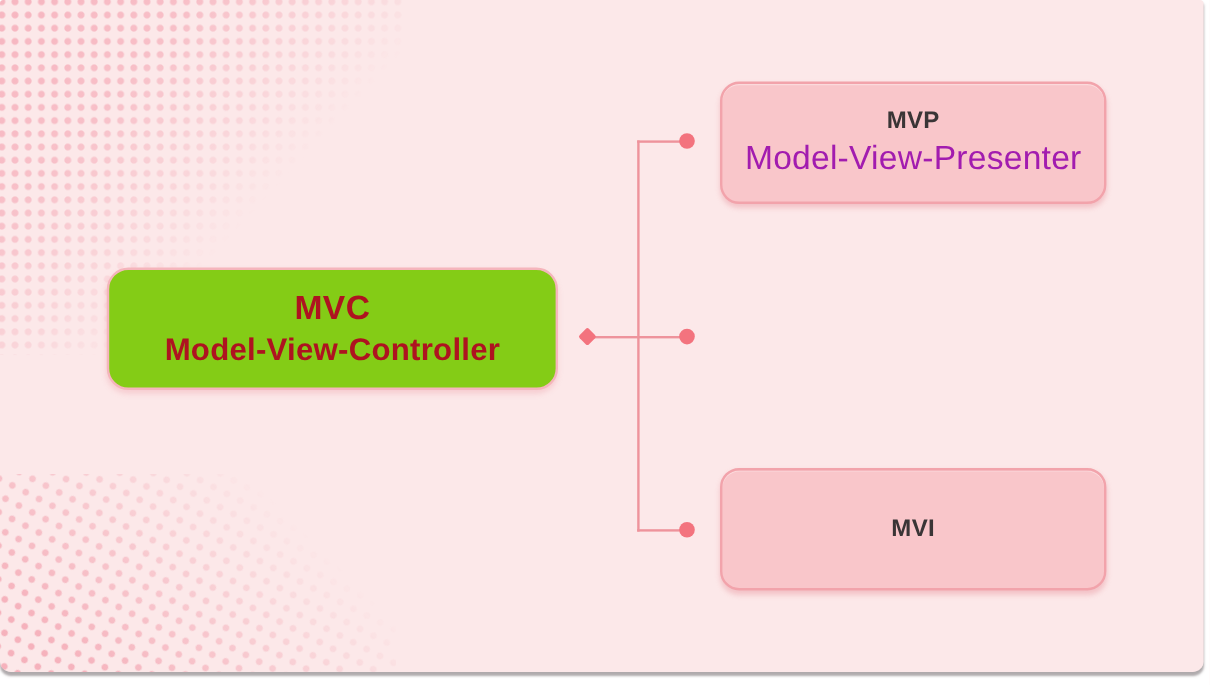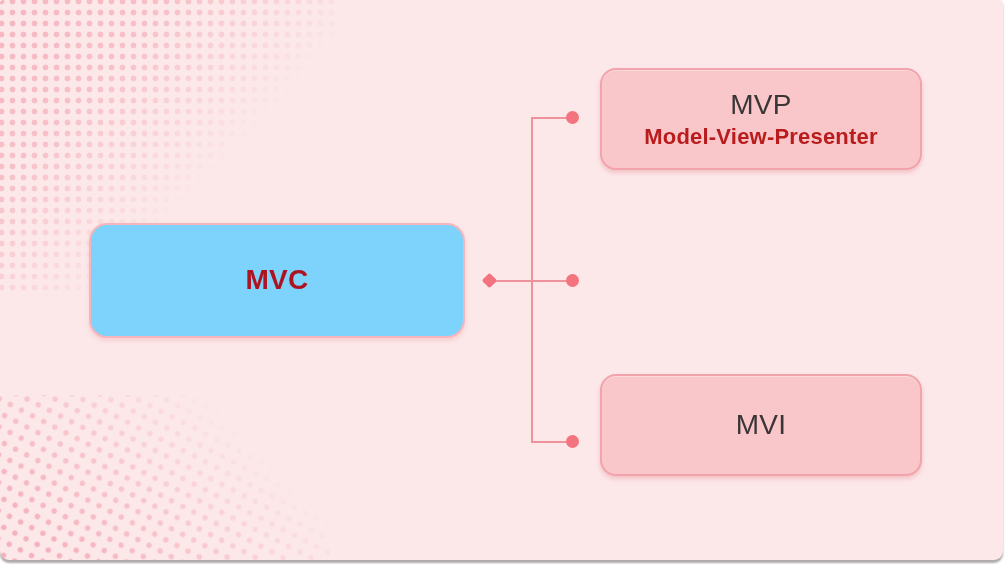--- a/index.html
+++ b/index.html
@@ -53,37 +53,37 @@
     background:#f3737e; transform:rotate(45deg); border-radius:2px;
   }
 
   
   .node {
     position:absolute; display:flex; flex-direction:column;
     justify-content:center; align-items:center; text-align:center;
     white-space:nowrap;
   }
   .root-node {
-    left:89px; top:223px; width:376px; height:115px;
-    background:#7dd3fc; border:2px solid #f5b5bc; border-radius:18px;
+    left:89px; top:223px; width:376px; height:102px;
+    background:#84cc16; border:2px solid #f5b5bc; border-radius:18px;
     box-shadow:0 3px 4px rgba(238,160,170,0.35);
   }
   .root-node .title    { font-size:28px; font-weight:bold; color:#ae1320; line-height:1.3; letter-spacing:0.3px; }
   .root-node .subtitle { font-size:26px; font-weight:bold; color:#ae1320; line-height:1.3; letter-spacing:0.2px; }
 
   .child-node {
     left:600px; width:322px; height:102px;
     background:#f9c6ca; border:2px solid #f2a3ab; border-radius:16px;
     box-shadow:inset 0 1px 0 rgba(255,255,255,0.35), 0 3px 4px rgba(231,140,150,0.4);
   }
-  .child-node .title    { font-size:28px; font-weight:normal; color:#3a3536; line-height:1.3; letter-spacing:0.3px; }
-  .child-node .subtitle { font-size:22px; font-weight:bold; color:#b91c1c; line-height:1.3; letter-spacing:0.2px; }
+  .child-node .title    { font-size:20px; font-weight:bold; color:#3a3536; line-height:1.3; letter-spacing:0.3px; }
+  .child-node .subtitle { font-size:28px; font-weight:normal; color:#a21caf; line-height:1.3; letter-spacing:0.2px; }
   .pos-mvp  { top:68px; }
   .pos-mvvm { top:228px; }
-  .pos-mvi  { top:374px; }
+  .pos-mvi  { top:390px; }
 </style>
 </head>
 <body>
 
 <div class="canvas">
 
   <div class="dots-tl"></div>
   <div class="dots-bl-wrap">
     <div class="dots-bl"></div>
   </div>
@@ -92,20 +92,21 @@
   <div class="line h-top"></div>
   <div class="line h-mid"></div>
   <div class="line h-bot"></div>
   <div class="dot dot-top"></div>
   <div class="dot dot-mid"></div>
   <div class="dot dot-bot"></div>
   <div class="diamond"></div>
 
   <div class="node root-node">
     <div class="title">MVC</div>
+    <div class="subtitle">Model-View-Controller</div>
   </div>
 
   <div class="node child-node pos-mvp">
     <div class="title">MVP</div>
     <div class="subtitle">Model-View-Presenter</div>
   </div>
 
 
   <div class="node child-node pos-mvi">
     <div class="title">MVI</div>

